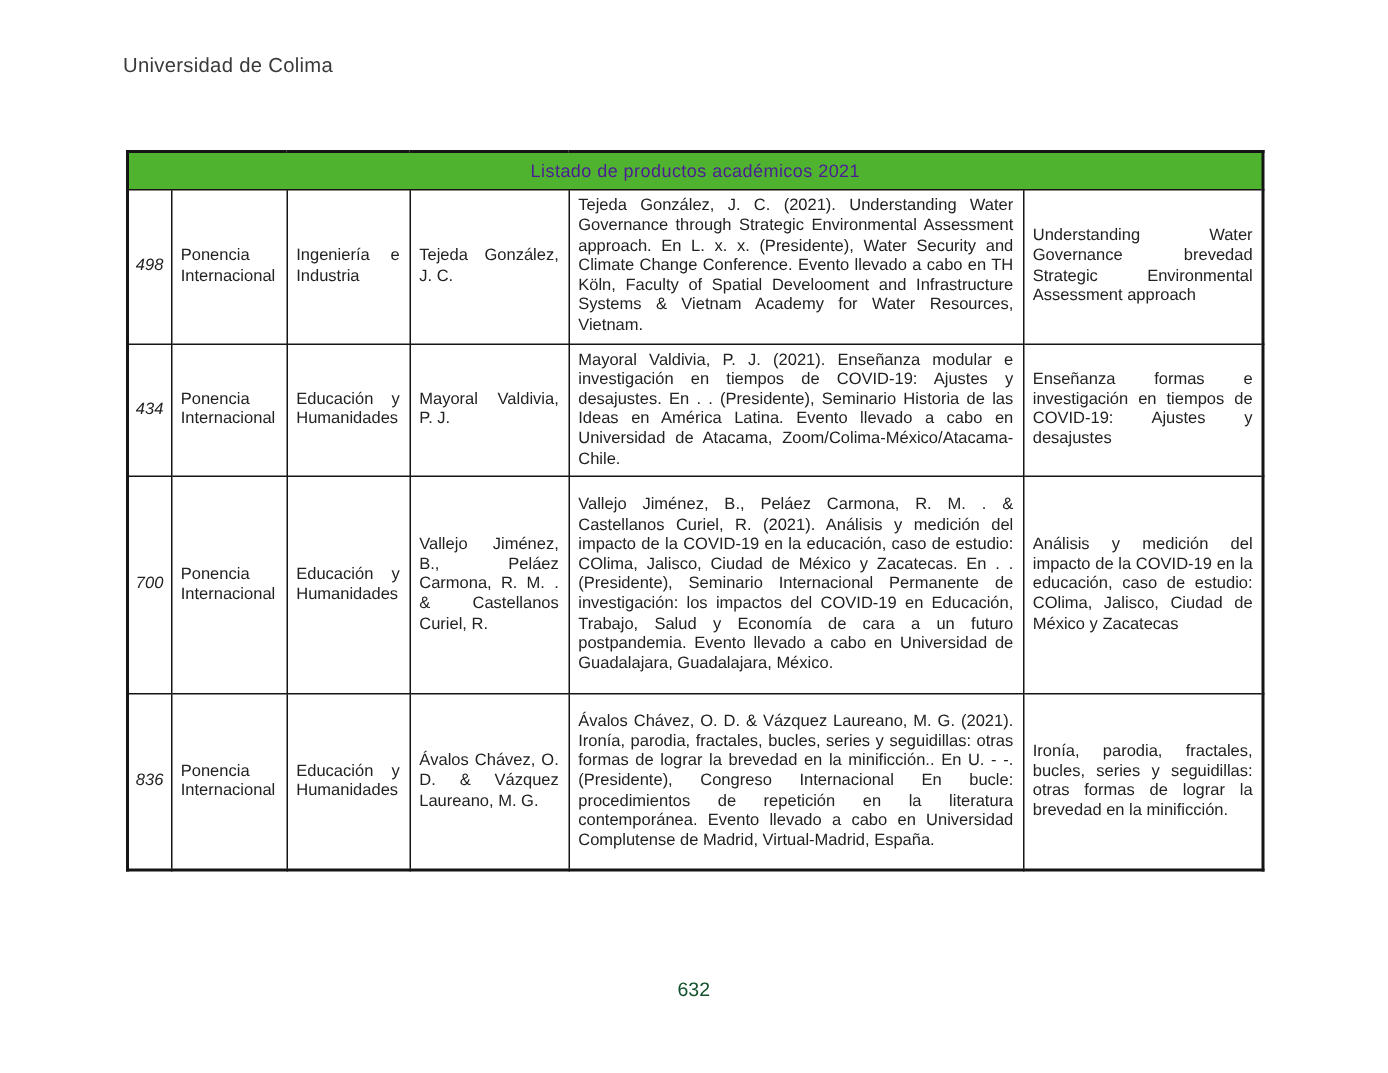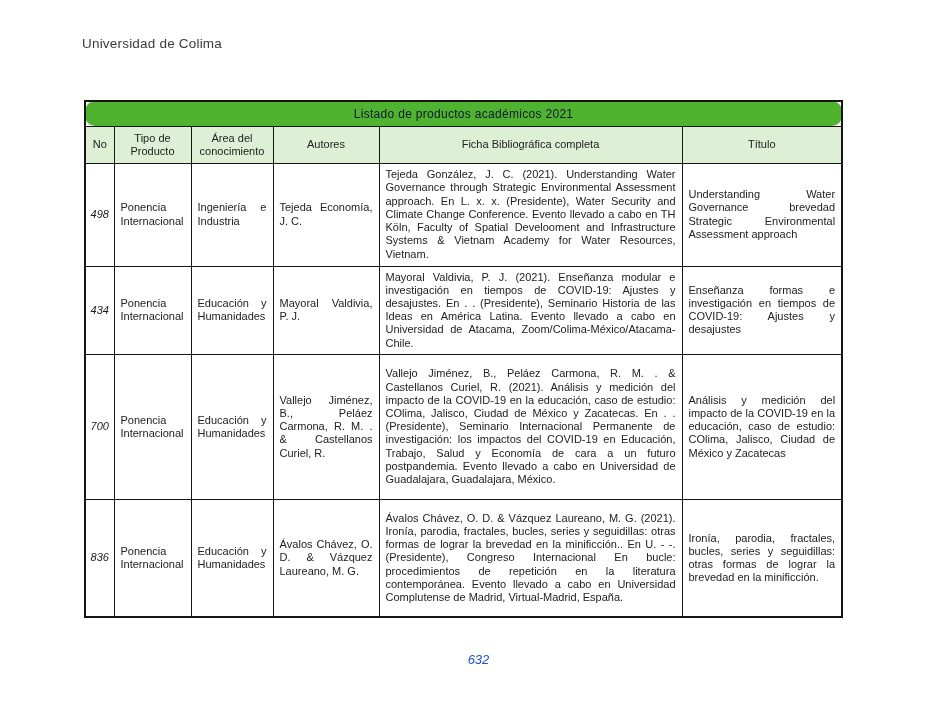--- a/index.html
+++ b/index.html
@@ -32,25 +32,24 @@
   }
   table.products-table th,
   table.products-table td {
     border: 1.5px solid #151515;
     vertical-align: middle;
     font-weight: normal;
   }
   tr.banner-row th.banner {
     height: 25px;
     background: #4fb32f;
-    color: #0f172a;
+    color: #4c1d95;
     text-align: center;
     font-size: 12px;
     letter-spacing: 0.3px;
-    border-radius: 10px;
   }
   tr.cols-row th {
     height: 37px;
     background: #ddefd4;
     text-align: center;
     font-size: 11px;
     line-height: 13px;
     padding: 2px 3px;
     color: #222222;
   }
@@ -69,26 +68,25 @@
   tbody td.cell-titulo {
     text-align: justify;
     text-justify: inter-word;
   }
   tbody tr:nth-child(1) { height: 103px; }
   tbody tr:nth-child(2) { height: 80px; }
   tbody tr:nth-child(3) { height: 145px; }
   tbody tr:nth-child(4) { height: 118px; }
   .page-number {
     position: absolute;
-    left: 100px; top: 652px;
+    left: 84px; top: 652px;
     width: 757px;
     text-align: center;
     font-size: 13px;
-    color: #1d4ed8;
-    font-style: italic;
+    color: #14532d;
   }
 </style>
 </head>
 <body>
 
 <div class="page">
 
   <div class="doc-header">Universidad de Colima</div>
 
   <table class="products-table">
@@ -97,35 +95,27 @@
       <col style="width:77px">
       <col style="width:82px">
       <col style="width:106px">
       <col style="width:303px">
       <col style="width:160px">
     </colgroup>
     <thead>
       <tr class="banner-row">
         <th class="banner" colspan="6">Listado de productos académicos 2021</th>
       </tr>
-      <tr class="cols-row">
-        <th>No</th>
-        <th>Tipo de Producto</th>
-        <th>Área del conocimiento</th>
-        <th>Autores</th>
-        <th>Ficha Bibliográfica completa</th>
-        <th>Título</th>
-      </tr>
     </thead>
     <tbody>
         <tr>
           <td class="cell-no">498</td>
           <td class="cell-tipo">Ponencia Internacional</td>
           <td class="cell-area">Ingeniería e Industria</td>
-          <td class="cell-autores">Tejeda Economía, J. C.</td>
+          <td class="cell-autores">Tejeda González, J. C.</td>
           <td class="cell-ficha">Tejeda González, J. C. (2021). Understanding Water Governance through Strategic Environmental Assessment approach. En L. x. x. (Presidente), Water Security and Climate Change Conference. Evento llevado a cabo en TH Köln, Faculty of Spatial Develooment and Infrastructure Systems &amp; Vietnam Academy for Water Resources, Vietnam.</td>
           <td class="cell-titulo">Understanding Water Governance brevedad Strategic Environmental Assessment approach</td>
         </tr>
         <tr>
           <td class="cell-no">434</td>
           <td class="cell-tipo">Ponencia Internacional</td>
           <td class="cell-area">Educación y Humanidades</td>
           <td class="cell-autores">Mayoral Valdivia, P. J.</td>
           <td class="cell-ficha">Mayoral Valdivia, P. J. (2021). Enseñanza modular e investigación en tiempos de COVID-19: Ajustes y desajustes. En . . (Presidente), Seminario Historia de las Ideas en América Latina. Evento llevado a cabo en Universidad de Atacama, Zoom/Colima-México/Atacama-Chile.</td>
           <td class="cell-titulo">Enseñanza formas e investigación en tiempos de COVID-19: Ajustes y desajustes</td>

